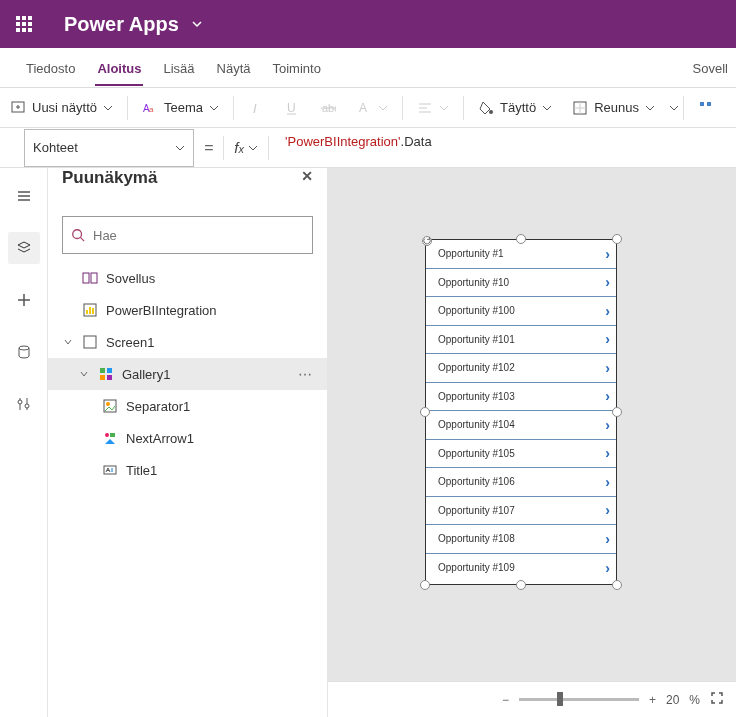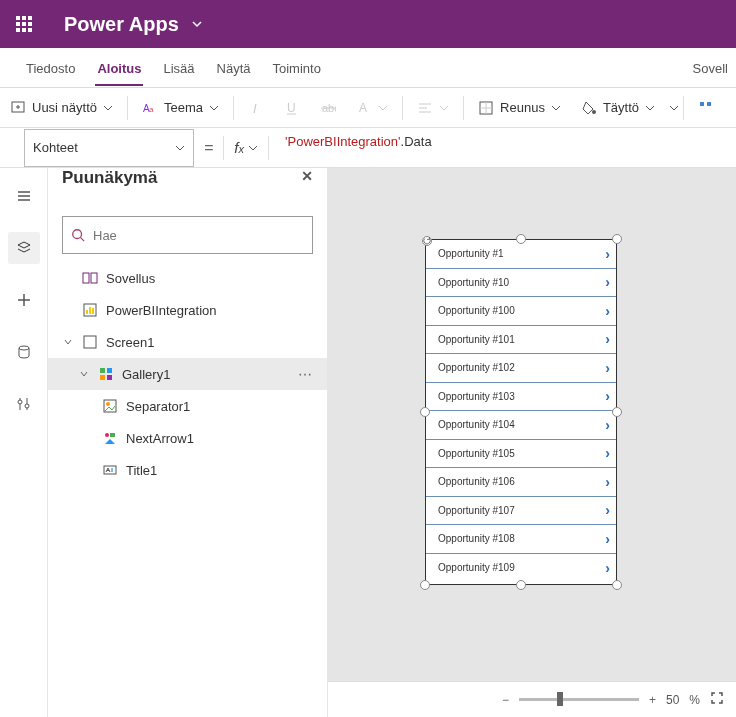--- a/index.html
+++ b/index.html
@@ -168,35 +168,35 @@
         <line x1="2" y1="8" x2="10" y2="8" stroke="#ccc"></line>
         <line x1="2" y1="12" x2="14" y2="12" stroke="#ccc"></line>
       </svg>
       <svg class="chev" viewBox="0 0 10 10">
         <path d="M1 3 L5 7 L9 3" stroke="#ccc" fill="none"></path>
       </svg>
     </div>
   <div class="tdiv"></div>
   <div class="tbtn">
     <svg class="ico" viewBox="0 0 16 16">
+        <path d="M5 2 L12 9 L7 14 L2 9 Z" fill="none" stroke="#555"></path>
+        <circle cx="13" cy="12" r="2" fill="#555"></circle>
+      </svg>
+    <span>Täyttö</span>
+    <svg class="chev" viewBox="0 0 10 10">
+        <path d="M1 3 L5 7 L9 3" stroke="#555" fill="none"></path>
+      </svg>
+  </div>
+  <div class="tbtn">
+    <svg class="ico" viewBox="0 0 16 16">
         <rect x="2" y="2" width="12" height="12" fill="none" stroke="#555"></rect>
         <line x1="2" y1="8" x2="14" y2="8" stroke="#ccc"></line>
         <line x1="8" y1="2" x2="8" y2="14" stroke="#ccc"></line>
       </svg>
     <span>Reunus</span>
-    <svg class="chev" viewBox="0 0 10 10">
-        <path d="M1 3 L5 7 L9 3" stroke="#555" fill="none"></path>
-      </svg>
-  </div>
-  <div class="tbtn">
-    <svg class="ico" viewBox="0 0 16 16">
-        <path d="M5 2 L12 9 L7 14 L2 9 Z" fill="none" stroke="#555"></path>
-        <circle cx="13" cy="12" r="2" fill="#555"></circle>
-      </svg>
-    <span>Täyttö</span>
     <svg class="chev" viewBox="0 0 10 10">
         <path d="M1 3 L5 7 L9 3" stroke="#555" fill="none"></path>
       </svg>
   </div>
   <svg class="chev" style="margin-left:4px" viewBox="0 0 10 10" width="10" height="10">
       <path d="M1 3 L5 7 L9 3" stroke="#555" fill="none"></path>
     </svg>
   <div class="tdiv"></div>
   <div class="tbtn">
       <svg class="ico" viewBox="0 0 16 16">
@@ -429,21 +429,21 @@
       <div class="handle h-sw"></div>
       <div class="handle h-w"></div>
     </div>
 
     <div class="zoombar">
       <span class="zicon">−</span>
       <div class="zslider">
           <div class="zthumb"></div>
         </div>
       <span class="zicon">+</span>
-      <span>50</span>
+      <span>20</span>
       <span>%</span>
       <span class="zicon"><svg width="14" height="14" viewBox="0 0 14 14">
             <path d="M2 5 L2 2 L5 2 M9 2 L12 2 L12 5 M12 9 L12 12 L9 12 M5 12 L2 12 L2 9" stroke="#555" fill="none" stroke-width="1.5"></path>
           </svg></span>
     </div>
   </div>
 
 </div>
 
 </body></html>

